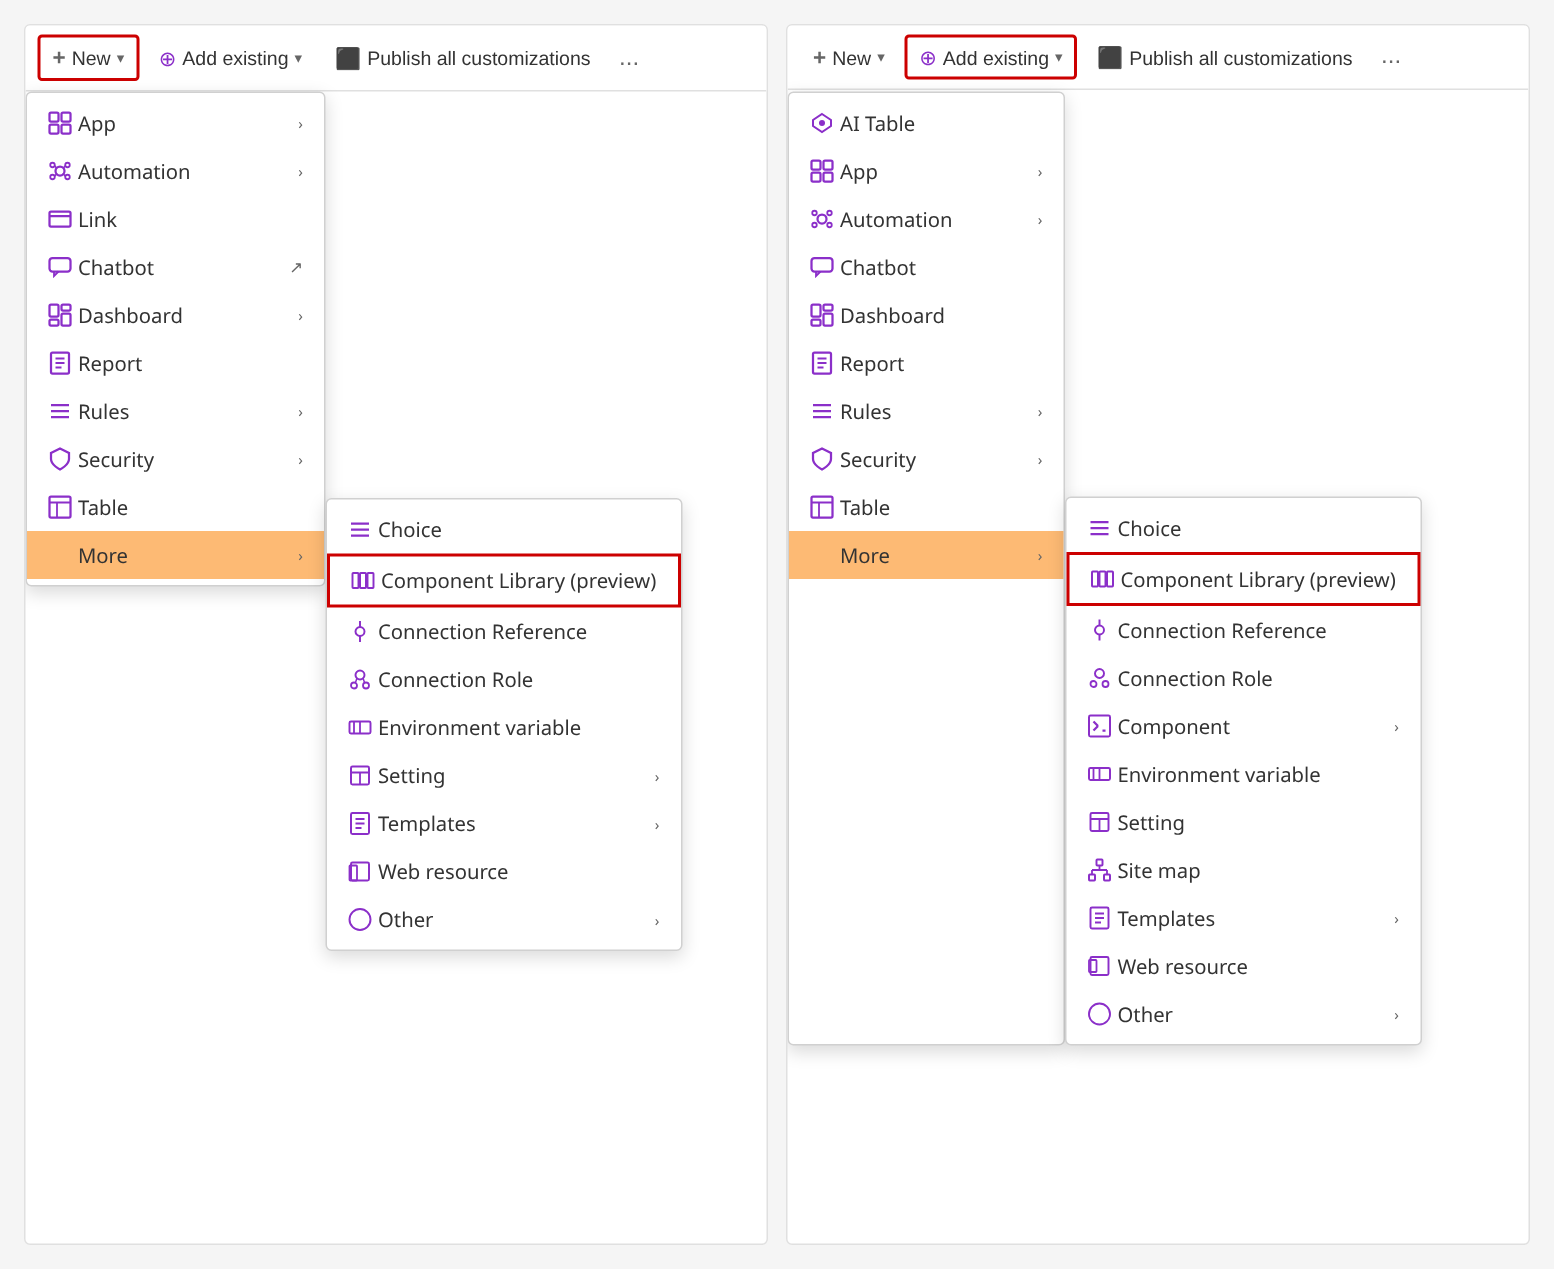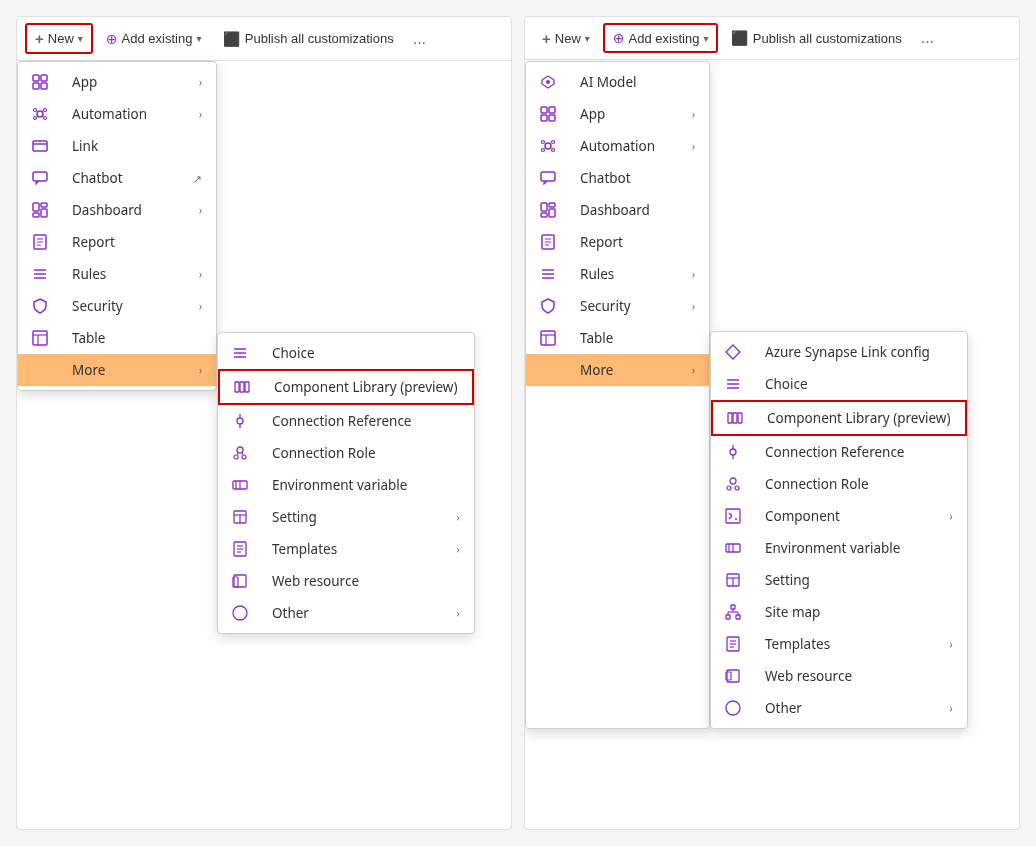--- a/index.html
+++ b/index.html
@@ -83,21 +83,21 @@
       border: 1px solid #d0d0d0;
       border-radius: 4px;
       box-shadow: 0 4px 12px rgba(0,0,0,0.15);
       min-width: 200px;
       padding: 4px 0;
     }
 
     .dropdown-item {
       display: flex;
       align-items: center;
-      gap: 24px;
+      gap: 4px;
       padding: 7px 14px;
       cursor: pointer;
       color: #333;
       font-size: 13.5px;
     }
 
     .dropdown-item.active {
       background: #fdba74;
     }
 
@@ -404,21 +404,21 @@
   <div style="position:absolute; top:44px; left:0; display:flex;">
 
     <div class="dropdown-menu" style="min-width:185px;">
       <div class="dropdown-item">
         <span class="item-icon" style="color:#8B2FC9;">
           <svg width="16" height="16" viewBox="0 0 16 16">
               <polygon points="8,2 14,6 14,10 8,14 2,10 2,6" fill="none" stroke="#8B2FC9" stroke-width="1.3"></polygon>
               <circle cx="8" cy="8" r="2" fill="#8B2FC9"></circle>
             </svg>
         </span>
-        <span class="item-label">AI Model</span>
+        <span class="item-label">AI Table</span>
       </div>
       <div class="dropdown-item">
         <span class="item-icon" style="color:#8B2FC9;">
           <svg width="16" height="16" viewBox="0 0 16 16">
               <rect x="1" y="1" width="6" height="6" rx="1" fill="none" stroke="#8B2FC9" stroke-width="1.5"></rect>
               <rect x="9" y="1" width="6" height="6" rx="1" fill="none" stroke="#8B2FC9" stroke-width="1.5"></rect>
               <rect x="1" y="9" width="6" height="6" rx="1" fill="none" stroke="#8B2FC9" stroke-width="1.5"></rect>
               <rect x="9" y="9" width="6" height="6" rx="1" fill="none" stroke="#8B2FC9" stroke-width="1.5"></rect>
             </svg>
         </span>
@@ -500,28 +500,20 @@
         <span class="item-label">Table</span>
       </div>
       <div class="dropdown-item active">
         <span class="item-icon" style="width:16px;"></span>
         <span class="item-label">More</span>
         <span class="item-chevron">›</span>
       </div>
     </div>
 
     <div class="dropdown-menu" style="min-width:230px; margin-top: 270px;">
-      <div class="dropdown-item">
-        <span class="item-icon" style="color:#8B2FC9;">
-          <svg width="16" height="16" viewBox="0 0 16 16">
-              <polygon points="8,1 15,8 8,15 1,8" fill="none" stroke="#8B2FC9" stroke-width="1.3"></polygon>
-            </svg>
-        </span>
-        <span class="item-label">Azure Synapse Link config</span>
-      </div>
       <div class="dropdown-item">
         <span class="item-icon" style="color:#8B2FC9;">
           <svg width="16" height="16" viewBox="0 0 16 16">
               <line x1="2" y1="4" x2="14" y2="4" stroke="#8B2FC9" stroke-width="1.5"></line>
               <line x1="2" y1="8" x2="14" y2="8" stroke="#8B2FC9" stroke-width="1.5"></line>
               <line x1="2" y1="12" x2="14" y2="12" stroke="#8B2FC9" stroke-width="1.5"></line>
             </svg>
         </span>
         <span class="item-label">Choice</span>
       </div>

